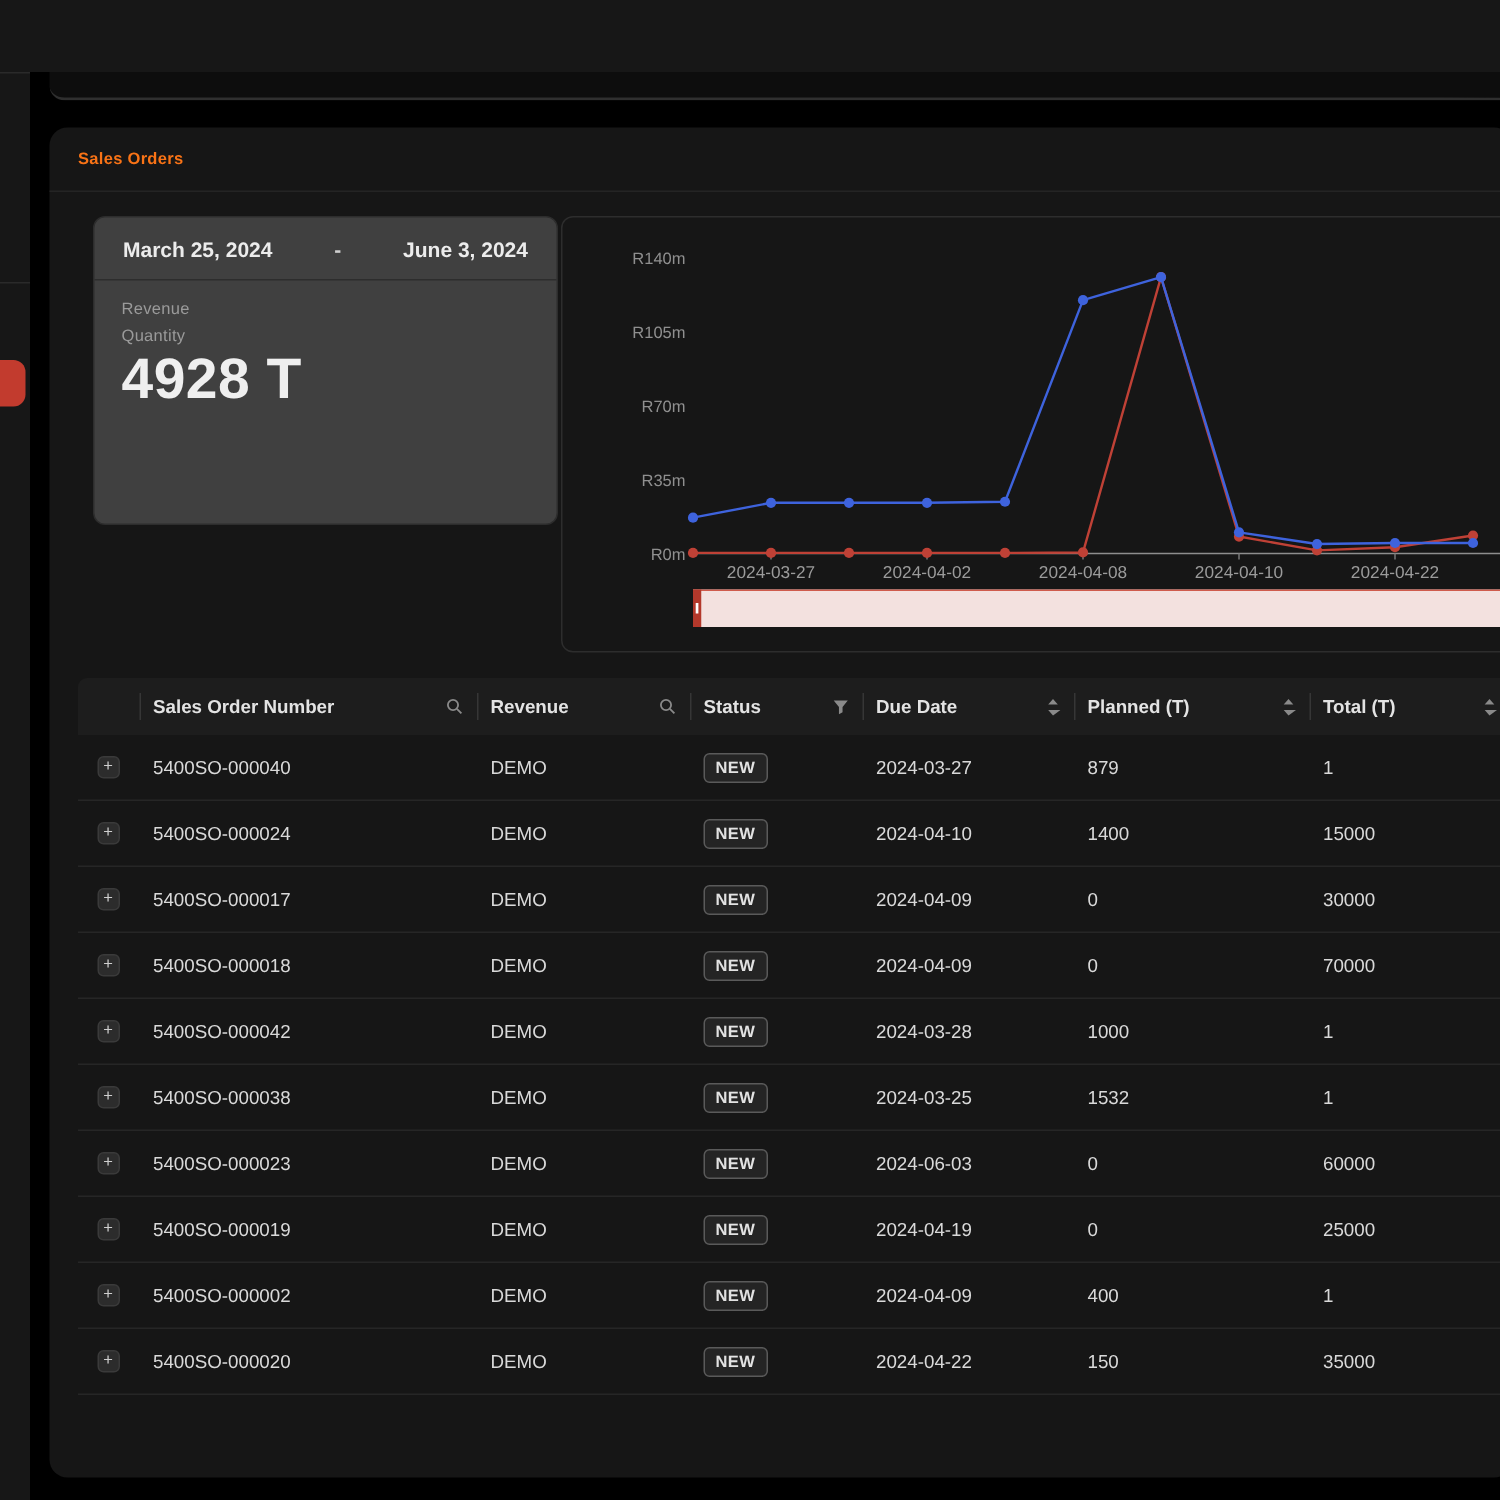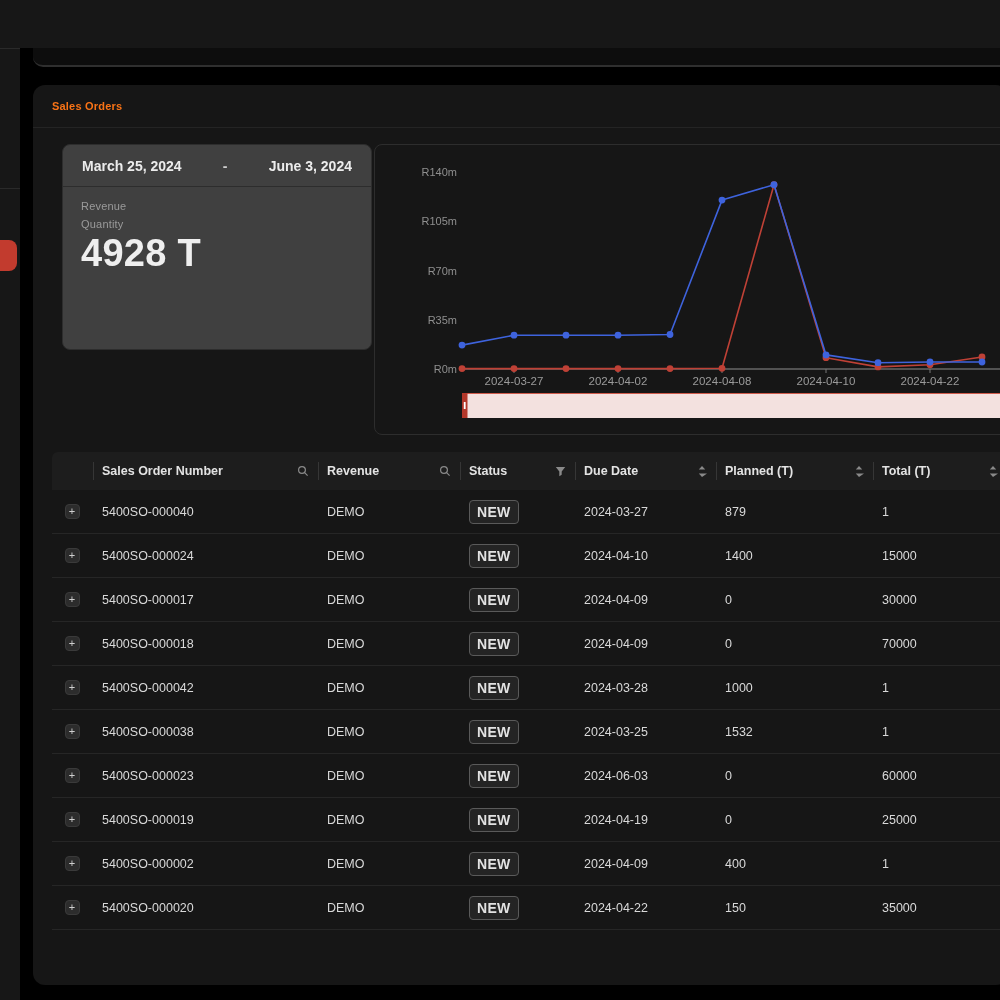--- a/index.html
+++ b/index.html
@@ -48,21 +48,21 @@
   .t-head-cell .label { font-size:12.5px; font-weight:700; color:#e3e3e3; white-space:nowrap; }
   .t-head-cell .hicon { margin-left:auto; display:flex; align-items:center; }
   .t-head-cell::after { content:""; position:absolute; right:0; top:10px; height:18px; width:1px; background:#363636; }
   .t-head-cell.last::after { display:none; }
   .t-row { height:44px; border-bottom:1px solid #262626; cursor:pointer; }
   .t-cell { font-size:12.5px; color:#d9d9d9; padding:0 10px 0 8px; white-space:nowrap; }
   .expand-cell { display:flex; justify-content:center; }
   .expand-btn { width:15px; height:15px; background:#2c2c2c; border:1px solid #3a3a3a; border-radius:4px;
     color:#cfcfcf; font-size:11px; line-height:13px; text-align:center; cursor:pointer; }
   .status-badge { display:inline-block; border:1px solid #5a5a5a; background:#242424; border-radius:4px;
-    padding:3px 7px; font-size:14px; font-weight:600; color:#e2e2e2; letter-spacing:.3px; }
+    padding:3px 7px; font-size:11px; font-weight:600; color:#e2e2e2; letter-spacing:.3px; }
 </style>
 </head>
 <body>
 
 <div class="abs header-bar"></div>
 <div class="abs sidebar"></div>
 <div class="abs sidebar-divider"></div>
 <div class="abs accent-tab"></div>
 <div class="abs upper-card-sliver"></div>
 

